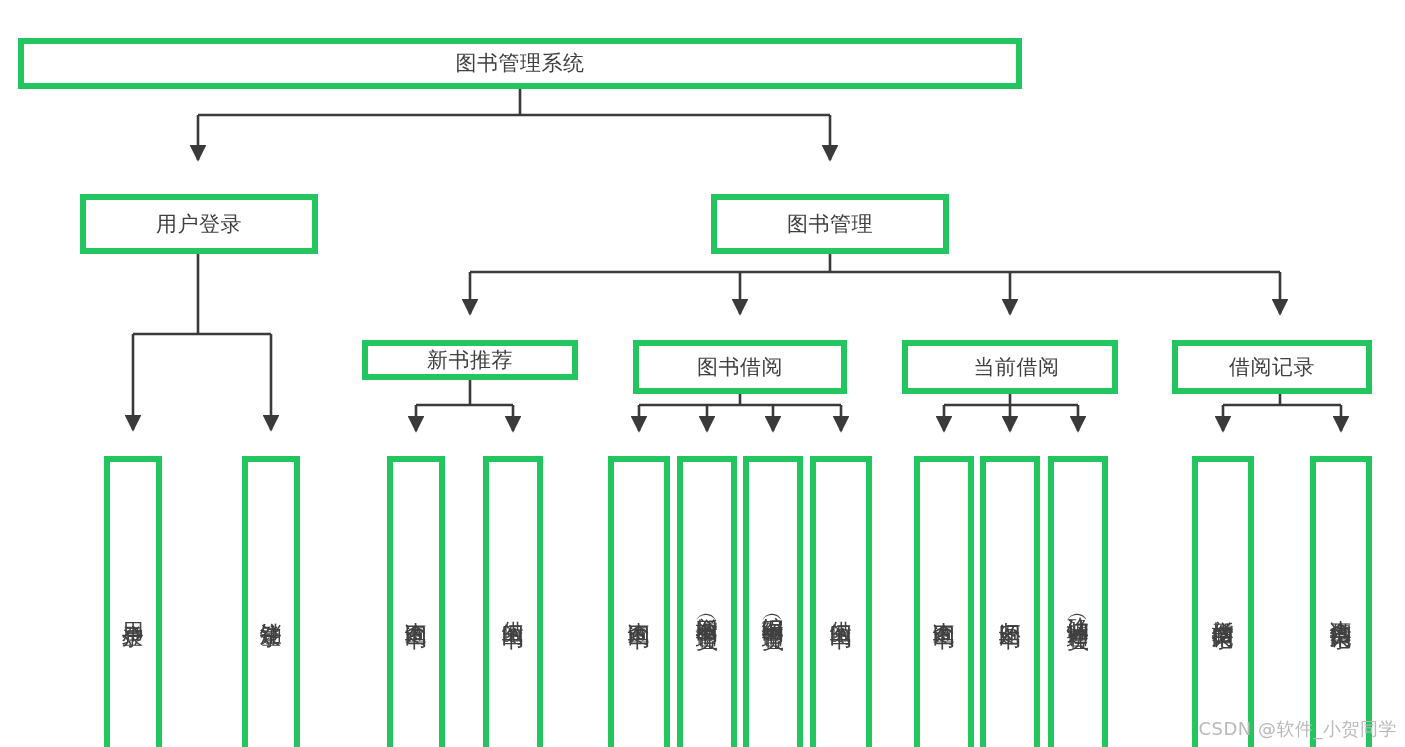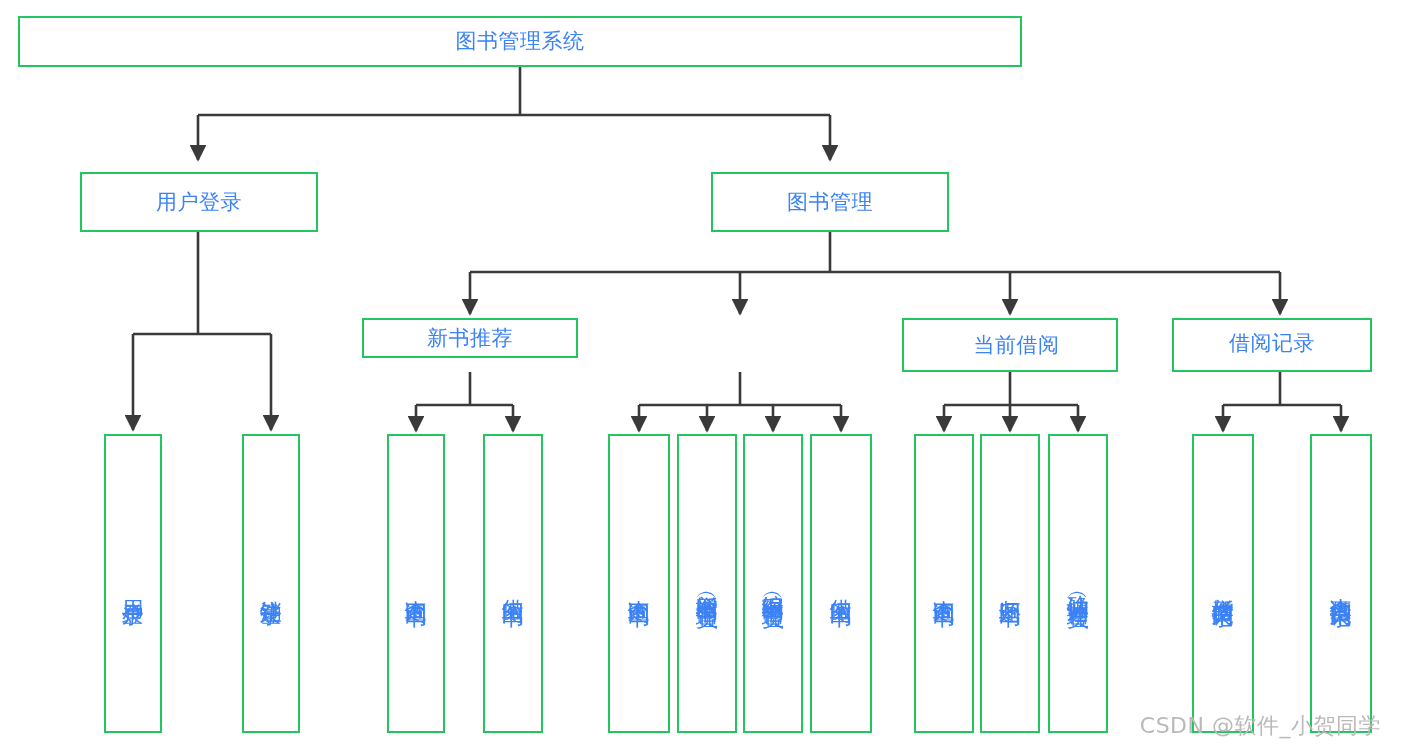--- a/index.html
+++ b/index.html
@@ -22,26 +22,27 @@
     position: absolute;
     left: 0;
     top: 0;
     width: 1405px;
     height: 747px;
     pointer-events: none;
   }
   .node {
     position: absolute;
     box-sizing: border-box;
-    border: 2px solid #22c55e;
+    border: 6px solid #22c55e;
     background: #ffffff;
     display: flex;
     align-items: center;
     justify-content: center;
-    color: #3b82f6;
+    color: #404040;
+    margin-top: 22px;
   }
   .node-label {
     display: block;
     text-align: center;
     line-height: 1.18;
     white-space: pre;
   }
   .node.horizontal .node-label {
     font-size: 21px;
     letter-spacing: 0.5px;
@@ -57,23 +58,23 @@
   .node.vertical .node-label {
     writing-mode: vertical-rl;
     text-orientation: upright;
     font-size: 22px;
     line-height: 1.06;
     letter-spacing: 2px;
     max-height: 100%;
   }
   #watermark {
     position: absolute;
-    right: 24px;
+    right: 8px;
     bottom: 6px;
-    font-size: 22px;
+    font-size: 18px;
     color: #b9b9b9;
     letter-spacing: 0.5px;
     white-space: nowrap;
   }
 </style>
 </head>
 <body>
 
 <div id="canvas">
 
@@ -134,24 +135,27 @@
   <div class="node horizontal" style="left:80px; top:172px; width:238px; height:60px;">
     <span class="node-label">用户登录</span>
   </div>
   <div class="node horizontal" style="left:711px; top:172px; width:238px; height:60px;">
     <span class="node-label">图书管理</span>
   </div>
 
   <div class="node horizontal" style="left:362px; top:318px; width:216px; height:40px;">
     <span class="node-label">新书推荐</span>
   </div>
+  <div class="node horizontal" style="left:633px; top:318px; width:214px; height:54px;">
+    <span class="node-label">图书借阅</span>
+  </div>
   <div class="node horizontal" style="left:902px; top:318px; width:216px; height:54px;padding-left:13px;">
     <span class="node-label">当前借阅</span>
   </div>
-  <div class="node horizontal" style="left:1172px; top:318px; width:200px; height:54px;font-family:Liberation Mono, monospace;">
+  <div class="node horizontal" style="left:1172px; top:318px; width:200px; height:54px;">
     <span class="node-label">借阅记录</span>
   </div>
 
   <div class="node vertical" style="left:104px; top:434px; width:58px; height:299px;">
     <span class="node-label">用户登录</span>
   </div>
   <div class="node vertical" style="left:242px; top:434px; width:58px; height:299px;">
     <span class="node-label">注销登录</span>
   </div>
 

